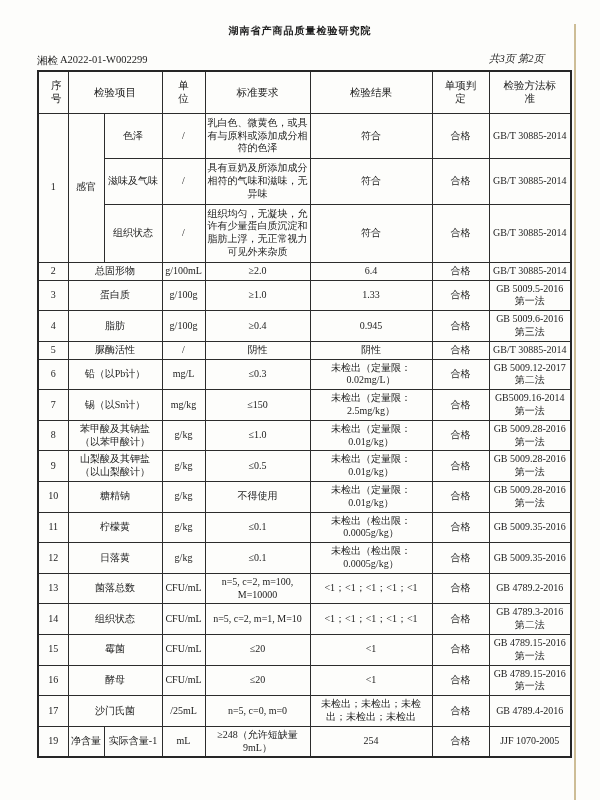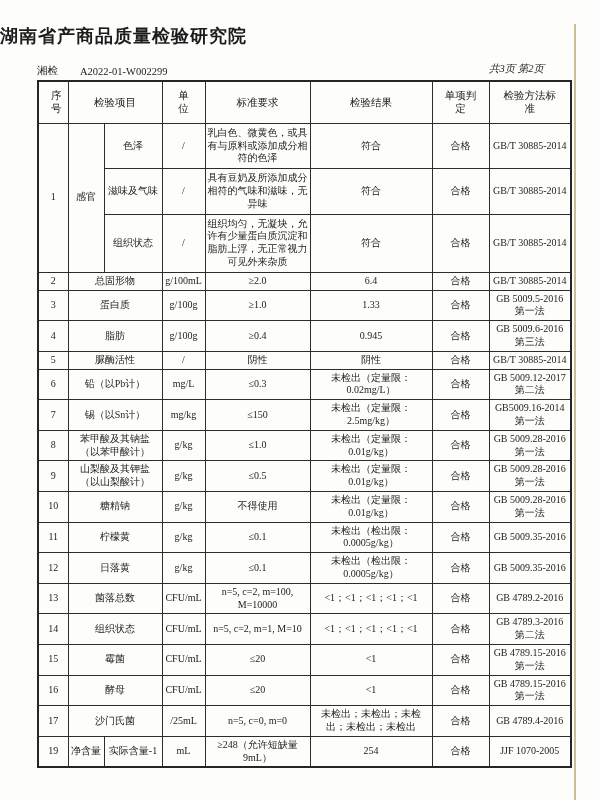--- a/index.html
+++ b/index.html
@@ -11,21 +11,22 @@
     overflow: hidden;
   }
   .page { position: relative; width: 600px; height: 800px; }
   .scan-edge {
     position: absolute; left: 574px; top: 0;
     width: 2px; height: 800px;
     background: #cdbd96;
   }
   .doc-title {
     margin: 24px 0 0 0;
-    font-size: 18px; font-weight: bold;
+    text-align: center;
+    font-size: 10px; font-weight: bold;
     letter-spacing: 1px;
   }
   .doc-subtitle {
     margin: 18px 0 0 0;
     text-align: center;
     font-size: 13.5px; font-weight: bold;
     letter-spacing: 1px;
   }
   .doc-subtitle span {
     text-decoration: underline;
@@ -33,21 +34,21 @@
     text-decoration-thickness: 1.5px;
   }
   .meta-row {
     width: 533px;
     margin: 14px 0 0 37px;
     display: flex;
     justify-content: space-between;
     align-items: flex-end;
     font-size: 10.5px;
   }
-  .meta-left { display: flex; gap: 22px; align-items: center; }
+  .meta-left { display: flex; gap: 2px; }
   .meta-right { padding-right: 26px; margin-bottom: 2px; font-style: italic; }
   table.report {
     margin: 2px 0 0 37px;
     width: 533px;
     border-collapse: collapse;
     table-layout: fixed;
     border: 2px solid #262626;
   }
   table.report th, table.report td {
     border: 1px solid #2c2c2c;

